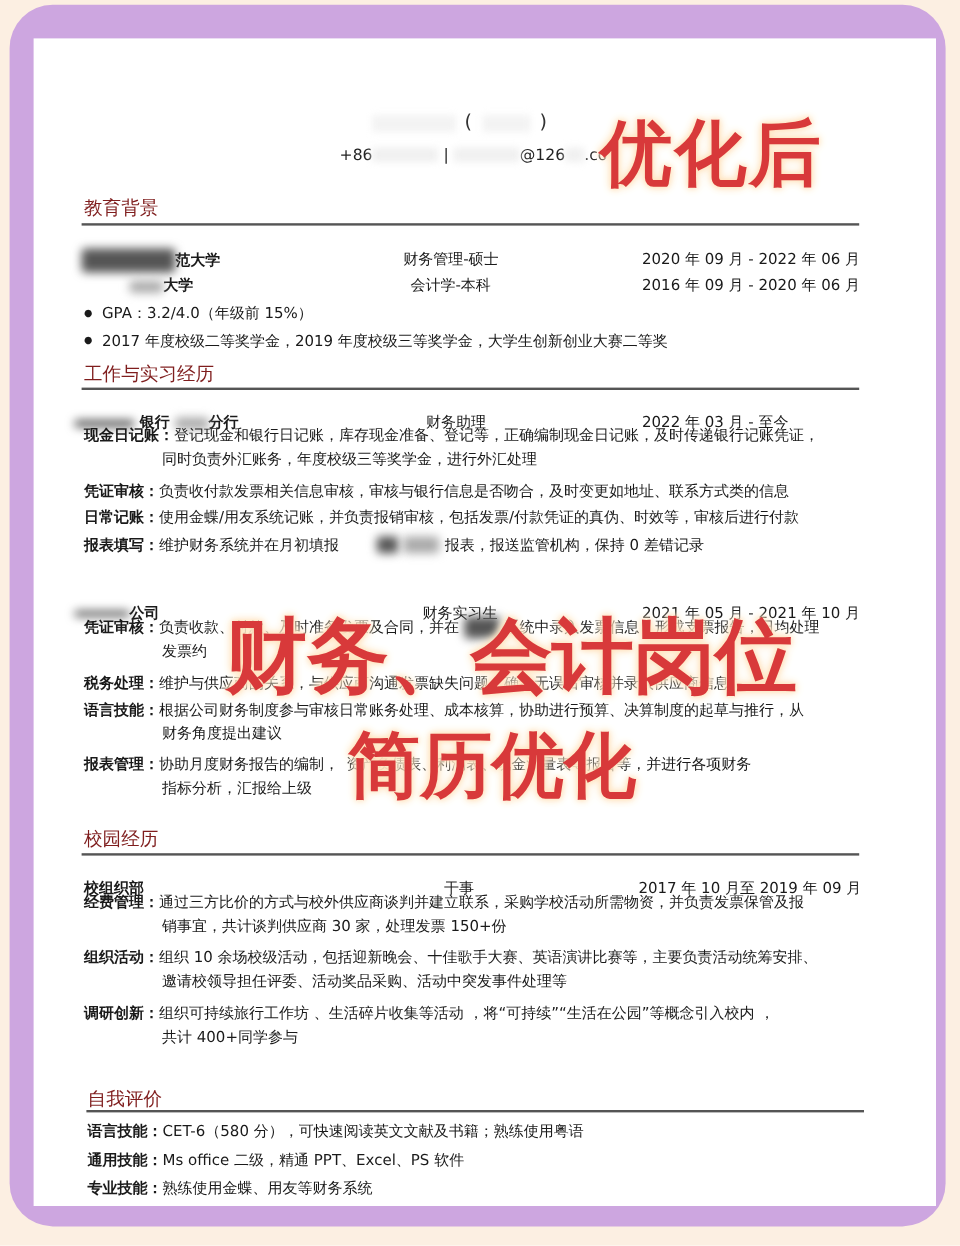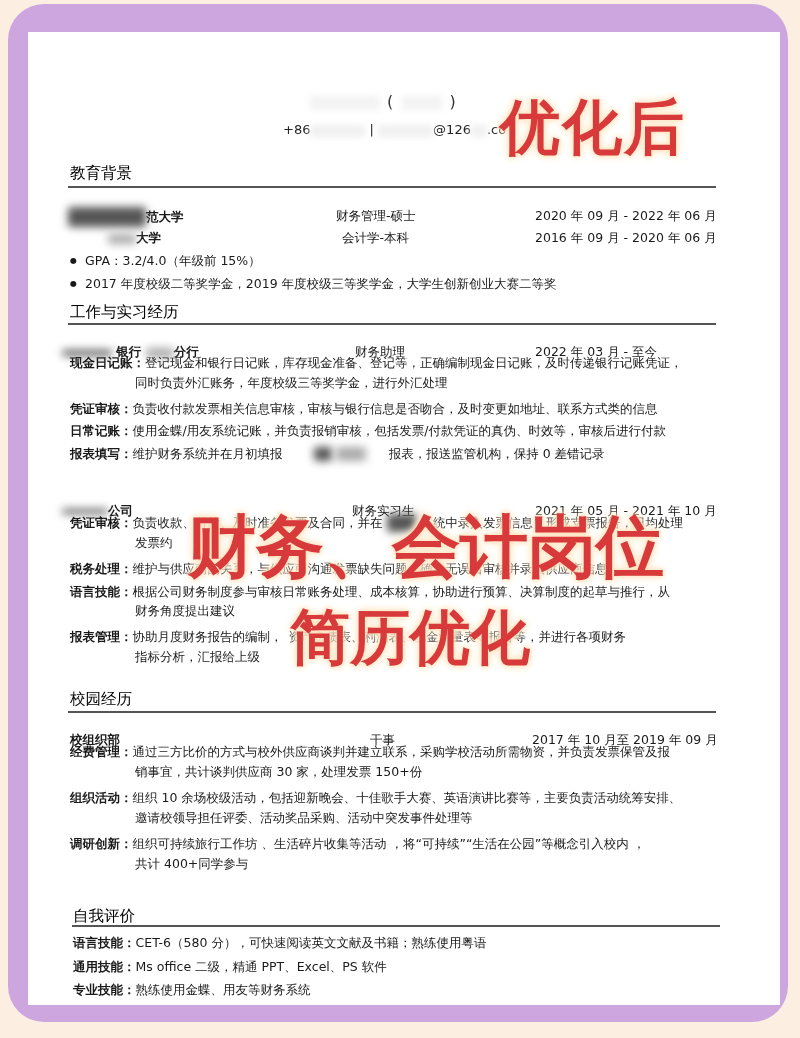--- a/index.html
+++ b/index.html
@@ -17,21 +17,21 @@
   .paper {
     position: absolute; left: 28px; top: 32px; width: 752px; height: 973px;
     background: #ffffff;
   }
   .abs { position: absolute; white-space: nowrap; }
   .name-line { left: 310px; top: 92px; font-size: 16px; color: #333; letter-spacing: 2px; }
   .name-blur { display:inline-block; width: 70px; height: 14px; background: #f3f3f3; filter: blur(3px); vertical-align: middle; }
   .contact { left: 283px; top: 122px; font-size: 13px; color: #222; }
   .contact .mask { display:inline-block; width: 55px; height: 12px; background:#f0f0f0; filter: blur(3px); vertical-align: middle; }
 
-  .section-title { font-size: 15.5px; color: #000000; left: 70px; }
+  .section-title { font-size: 15.5px; color: #7f1d1d; left: 70px; }
   .rule { position: absolute; left: 68px; width: 648px; height: 2px; background: #555; }
   .row { font-size: 12.5px; color: #1a1a1a; margin-top: 14px; }
   .bold { font-weight: bold; }
   .lbl { font-weight: bold; font-size: 12.5px; }
   .txt { font-size: 12.5px; }
   .blot { display:inline-block; height: 14px; background: #555; filter: blur(4px); vertical-align: middle; border-radius: 3px; }
   .blot.light { background: #aaa; }
   .bullet::before { content: "\25CF"; font-size: 8px; margin-right: 8px; vertical-align: 2px; }
 
   .overlay {
@@ -94,21 +94,21 @@
 <div class="abs txt" style="left:135px;top:375px">同时负责外汇账务，年度校级三等奖学金，进行外汇处理</div>
 <div class="abs" style="left:70px;top:398px">
   <span class="lbl">凭证审核：</span><span class="txt">负责收付款发票相关信息审核，审核与银行信息是否吻合，及时变更如地址、联系方式类的信息</span>
 </div>
 <div class="abs" style="left:70px;top:420px">
   <span class="lbl">日常记账：</span><span class="txt">使用金蝶/用友系统记账，并负责报销审核，包括发票/付款凭证的真伪、时效等，审核后进行付款</span>
 </div>
 <div class="abs" style="left:70px;top:443px">
   <span class="lbl">报表填写：</span><span class="txt">维护财务系统并在月初填报</span>
   <span class="blot" style="width:18px;margin-left:26px"></span><span class="blot light" style="width:30px;margin-left:4px"></span>
-  <span class="txt" style="margin-left:18px">报表，报送监管机构，保持 0 差错记录</span>
+  <span class="txt" style="">报表，报送监管机构，保持 0 差错记录</span>
 </div>
 
 <div class="abs row bold" style="left:62px;top:489px">
   <span class="blot" style="width:46px;height:5px"></span><span>公司</span>
 </div>
 <div class="abs row" style="left:352px;top:489px">财务实习生</div>
 <div class="abs row" style="left:535px;top:489px">2021 年 05 月  - 2021 年 10 月</div>
 
 <div class="abs" style="left:70px;top:512px">
   <span class="lbl">凭证审核：</span><span class="txt">负责收款、付款、及时准备发票及合同，并在</span><span class="blot" style="width:30px;height:18px;margin:0 4px"></span><span class="txt">系统中录入发票信息，形成支票报告，日均处理</span>

